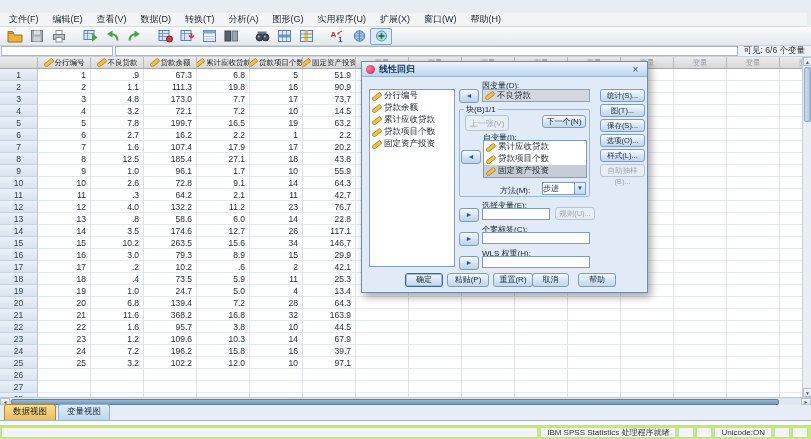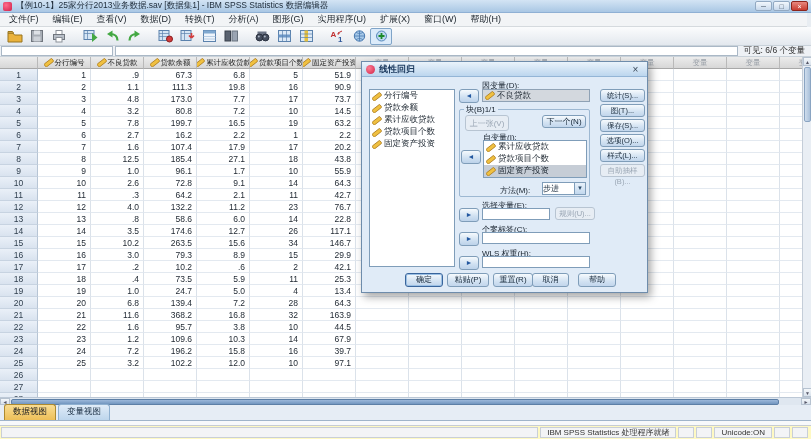--- a/index.html
+++ b/index.html
@@ -50,21 +50,21 @@
   #hthumb{position:absolute;left:11px;top:1px;width:768px;height:6px;background:linear-gradient(#9cb8da,#7296bf);border:1px solid #5d7fa6;border-radius:2px;}
 
   
   #tabsrow{position:absolute;left:0;top:405px;width:811px;height:16px;background:#e6edf5;border-bottom:1px solid #9fb4ca;display:flex;align-items:flex-end;padding-left:4px;gap:2px;}
   .tab{font-size:8.5px;padding:1px 8px 2px 8px;border-radius:3px 3px 0 0;}
   .tab.active{background:linear-gradient(#f9dd92,#edbf58);border:1px solid #ad8a2f;border-bottom:none;color:#212121;}
   .tab.inactive{background:linear-gradient(#e0ecf8,#bdd5ec);border:1px solid #8fb0d0;border-bottom:none;color:#22364a;}
   #belowtabs{position:absolute;left:0;top:421px;width:811px;height:4px;background:#f7f9fb;}
 
   
-  #statusbar{position:absolute;left:0;top:425px;width:811px;height:14px;background:#fef9c3;border-top:1px solid #c6ccd4;display:flex;align-items:stretch;padding:1px;}
+  #statusbar{position:absolute;left:0;top:425px;width:811px;height:14px;background:#bef264;border-top:1px solid #c6ccd4;display:flex;align-items:stretch;padding:1px;}
   .seg{border:1px solid #c9cfd7;background:#f3f4f6;margin-right:2px;font-size:8px;line-height:10px;color:#333;padding:0 6px;white-space:nowrap;}
   .seg.growseg{flex:1;}
   .seg.sm{width:16px;padding:0;}
 
   
   #dialog{position:absolute;left:361px;top:61px;width:287px;height:232px;background:#e0ebf7;border:1px solid #6e8cab;box-shadow:3px 4px 8px rgba(0,0,0,.35);z-index:10;}
   .dtitle{height:15px;background:linear-gradient(#eaf3fb,#bcd6ee);border-bottom:1px solid #93b5d6;display:flex;align-items:center;padding:0 4px;font-size:9px;font-weight:bold;color:#1e3c60;}
   .dlogo{width:9px;height:9px;border-radius:50%;background:radial-gradient(circle at 35% 35%,#ff7d92,#cf2148);margin-right:4px;}
   .dtitle span.t{flex:1;}
   .dclose{font-weight:normal;font-size:10px;color:#3a4a5a;width:15px;text-align:center;}
@@ -97,29 +97,20 @@
   #btnrow{position:absolute;left:0;top:196px;width:100%;height:16px;}
   #btnrow .btn{position:absolute;height:14px;line-height:12px;}
   .sbtn{position:absolute;left:238px;width:45px;height:13px;line-height:11px;background:linear-gradient(#f6fafd,#d2e2f2 60%,#c2d6ec);border:1px solid #7f9db9;border-radius:3px;font-size:7.5px;color:#16283a;text-align:center;}
   .def{box-shadow:0 0 0 1px #9cc0e4 inset;border-color:#39659c;}
 </style>
 </head>
 <body>
 
 <div id="app">
 
-  <div id="titlebar">
-    <span class="applogo"></span>
-    <span id="titletext">【例10-1】25家分行2013业务数据.sav [数据集1] - IBM SPSS Statistics 数据编辑器</span>
-    <span class="winbtns">
-      <span class="wbtn">─</span>
-      <span class="wbtn">□</span>
-      <span class="wbtn close">×</span>
-    </span>
-  </div>
 
   <div id="menubar">
       <span class="mitem">文件(F)</span>
       <span class="mitem">编辑(E)</span>
       <span class="mitem">查看(V)</span>
       <span class="mitem">数据(D)</span>
       <span class="mitem">转换(T)</span>
       <span class="mitem">分析(A)</span>
       <span class="mitem">图形(G)</span>
       <span class="mitem">实用程序(U)</span>
@@ -369,21 +360,21 @@
           <div class="cell"></div>
           <div class="cell"></div>
           <div class="cell"></div>
           <div class="cell"></div>
           <div class="cell"></div>
         </div>
         <div class="grow">
           <div class="rn">4</div>
           <div class="cell">4</div>
           <div class="cell">3.2</div>
-          <div class="cell">80.8</div>
+          <div class="cell">72.1</div>
           <div class="cell">7.2</div>
           <div class="cell">10</div>
           <div class="cell">14.5</div>
           <div class="cell"></div>
           <div class="cell"></div>
           <div class="cell"></div>
           <div class="cell"></div>
           <div class="cell"></div>
           <div class="cell"></div>
           <div class="cell"></div>

